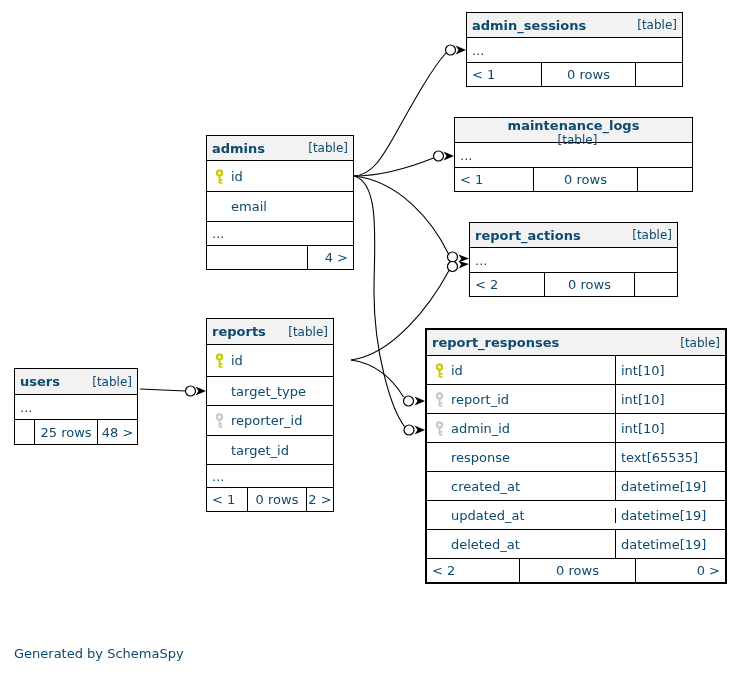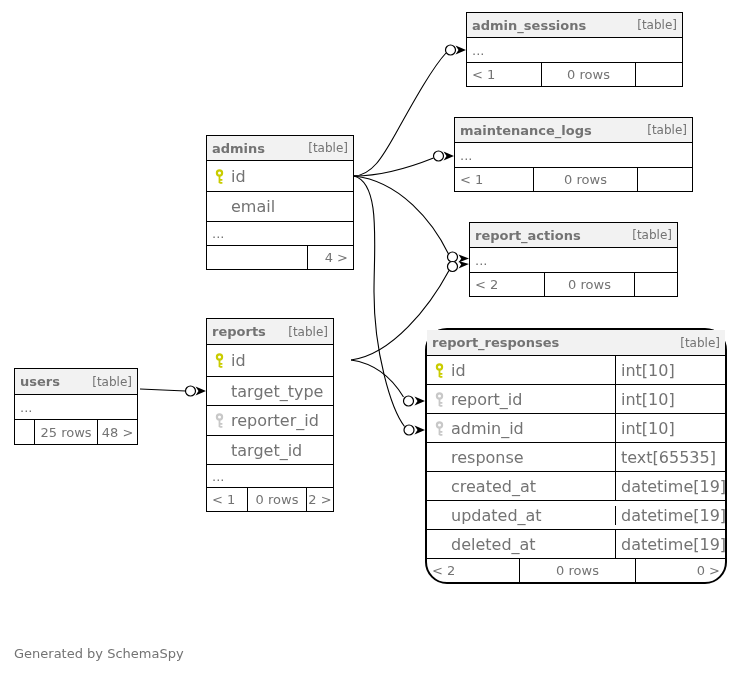--- a/index.html
+++ b/index.html
@@ -1,29 +1,29 @@
 <!DOCTYPE html>
 <html><head>
 <meta charset="utf-8">
 <style>
   html,body { margin:0; padding:0; background:#fff; }
   .canvas {
     position:relative; width:744px; height:675px; background:var(--bg,#fff);
-    font-family:"DejaVu Sans","Liberation Sans",sans-serif; color:#737373; overflow:hidden;
+    font-family:"DejaVu Sans","Liberation Sans",sans-serif; color:#0c4a6e; overflow:hidden;
   }
   .wires { position:absolute; left:0; top:0; z-index:0; }
   .tbl { position:absolute; z-index:1; box-sizing:border-box; border:1px solid #000; background:#fff; }
-  .tbl.hl { border-width:2px;border-radius:22px; }
+  .tbl.hl { border-width:2px; }
   .hdr {
     box-sizing:border-box; display:flex; justify-content:space-between; align-items:center;
     background:var(--hdrbg,#f2f2f2); border-bottom:1px solid #000; padding:0 5px; font-size:13px;
   }
   .nm { font-weight:bold; white-space:nowrap; }
   .tag { font-size:12px; white-space:nowrap; padding-left:8px; }
-  .row { box-sizing:border-box; display:flex; align-items:stretch; border-bottom:1px solid #000; font-size:16px; background:#fff; }
+  .row { box-sizing:border-box; display:flex; align-items:stretch; border-bottom:1px solid #000; font-size:13px; background:#fff; }
   .keyslot { width:24px; flex:none; display:flex; align-items:center; justify-content:center; }
   .cname { display:flex; align-items:center; white-space:nowrap; flex:1; min-width:0; }
   .ctype { box-sizing:border-box; width:110px; flex:none; border-left:1px solid #000; display:flex; align-items:center; padding-left:5px; white-space:nowrap; }
   .dots { box-sizing:border-box; display:flex; align-items:center; border-bottom:1px solid #000; padding-left:5px; font-size:13px; }
   .ft { box-sizing:border-box; display:flex; font-size:13px; }
   .fc { box-sizing:border-box; display:flex; align-items:center; padding:0 5px; white-space:nowrap; overflow:hidden; }
   .fc + .fc { border-left:1px solid #000; }
   .fc.c { justify-content:center; }
   .fc.r { justify-content:flex-end; }
   .fc.f { flex:1; }
@@ -74,21 +74,21 @@
     </div>
     <div class="dots" style="height:25px;">...</div>
     <div class="ft" style="height:23px;">
       <div class="fc" style="width:74px;">&lt; 1</div>
       <div class="fc c" style="width:94px;">0 rows</div>
       <div class="fc f"></div>
     </div>
   </div>
 
   <div class="tbl" style="left:454px;top:117px;width:239px;">
-    <div class="hdr" style="height:25px;">
+    <div class="hdr" style="height:25px;flex-direction:column;">
       <span class="nm">maintenance_logs</span>
       <span class="tag">[table]</span>
     </div>
     <div class="dots" style="height:25px;">...</div>
     <div class="ft" style="height:23px;">
       <div class="fc" style="width:78px;">&lt; 1</div>
       <div class="fc c" style="width:104px;">0 rows</div>
       <div class="fc f"></div>
     </div>
   </div>

